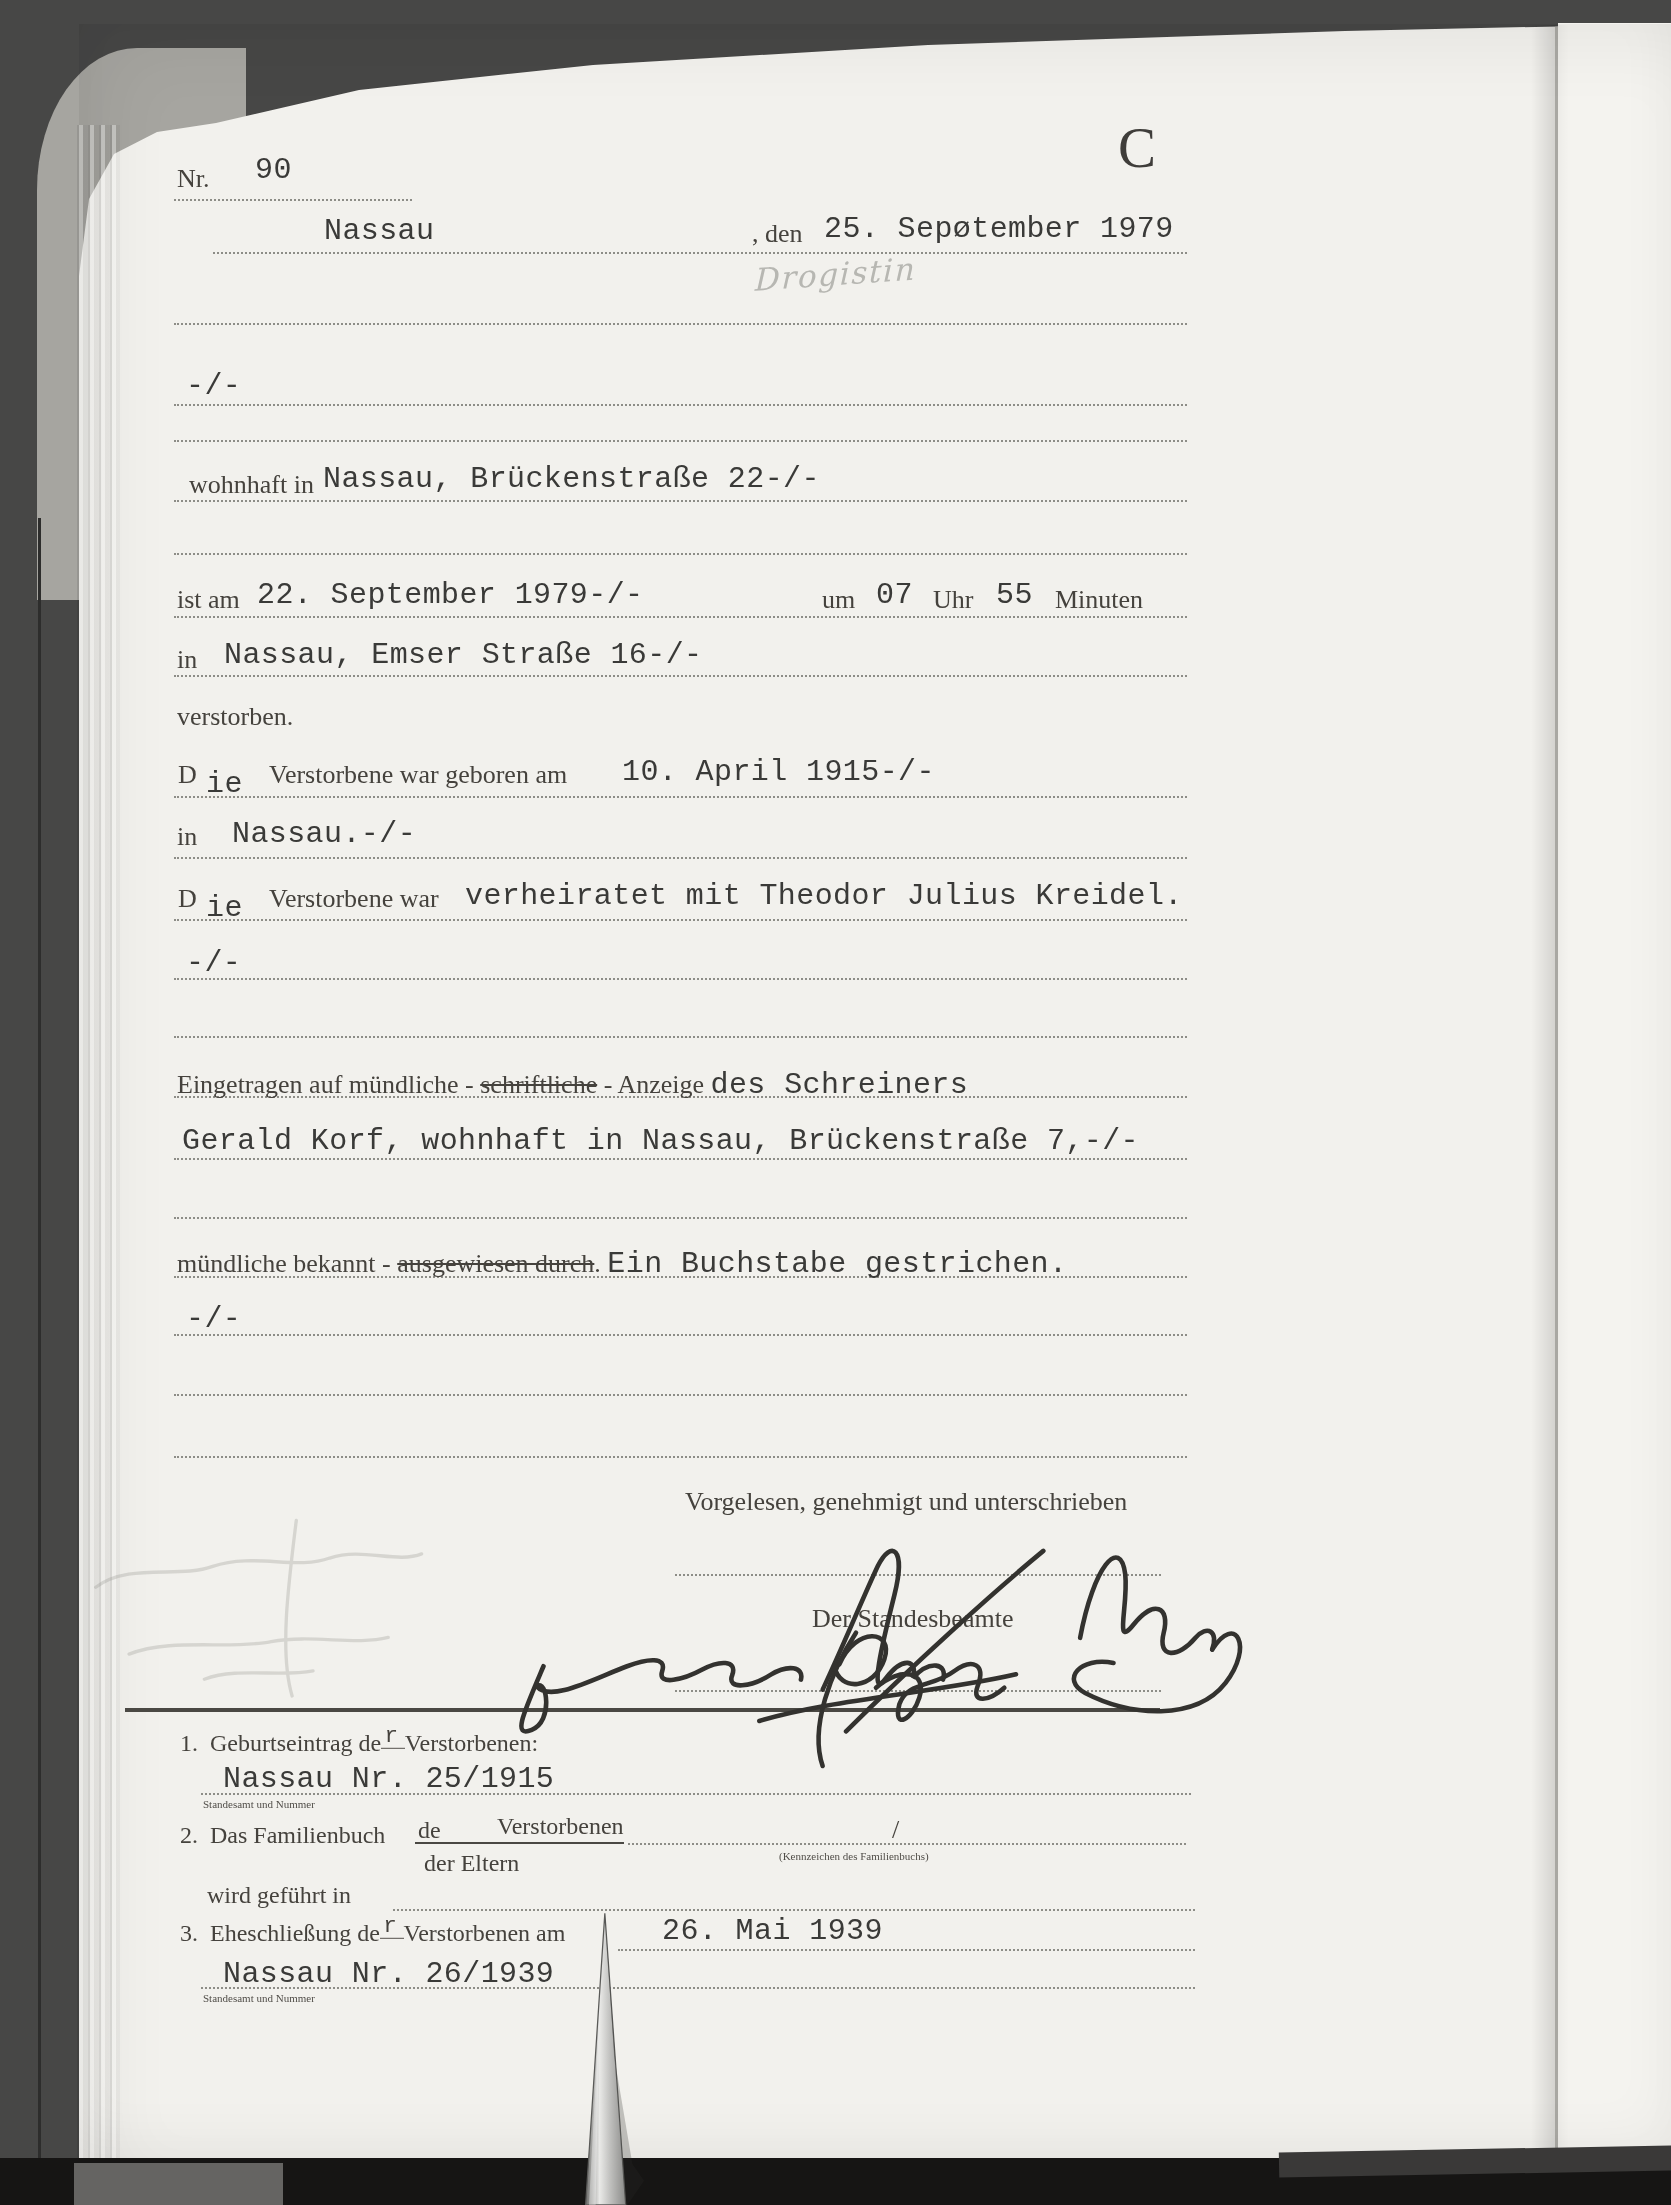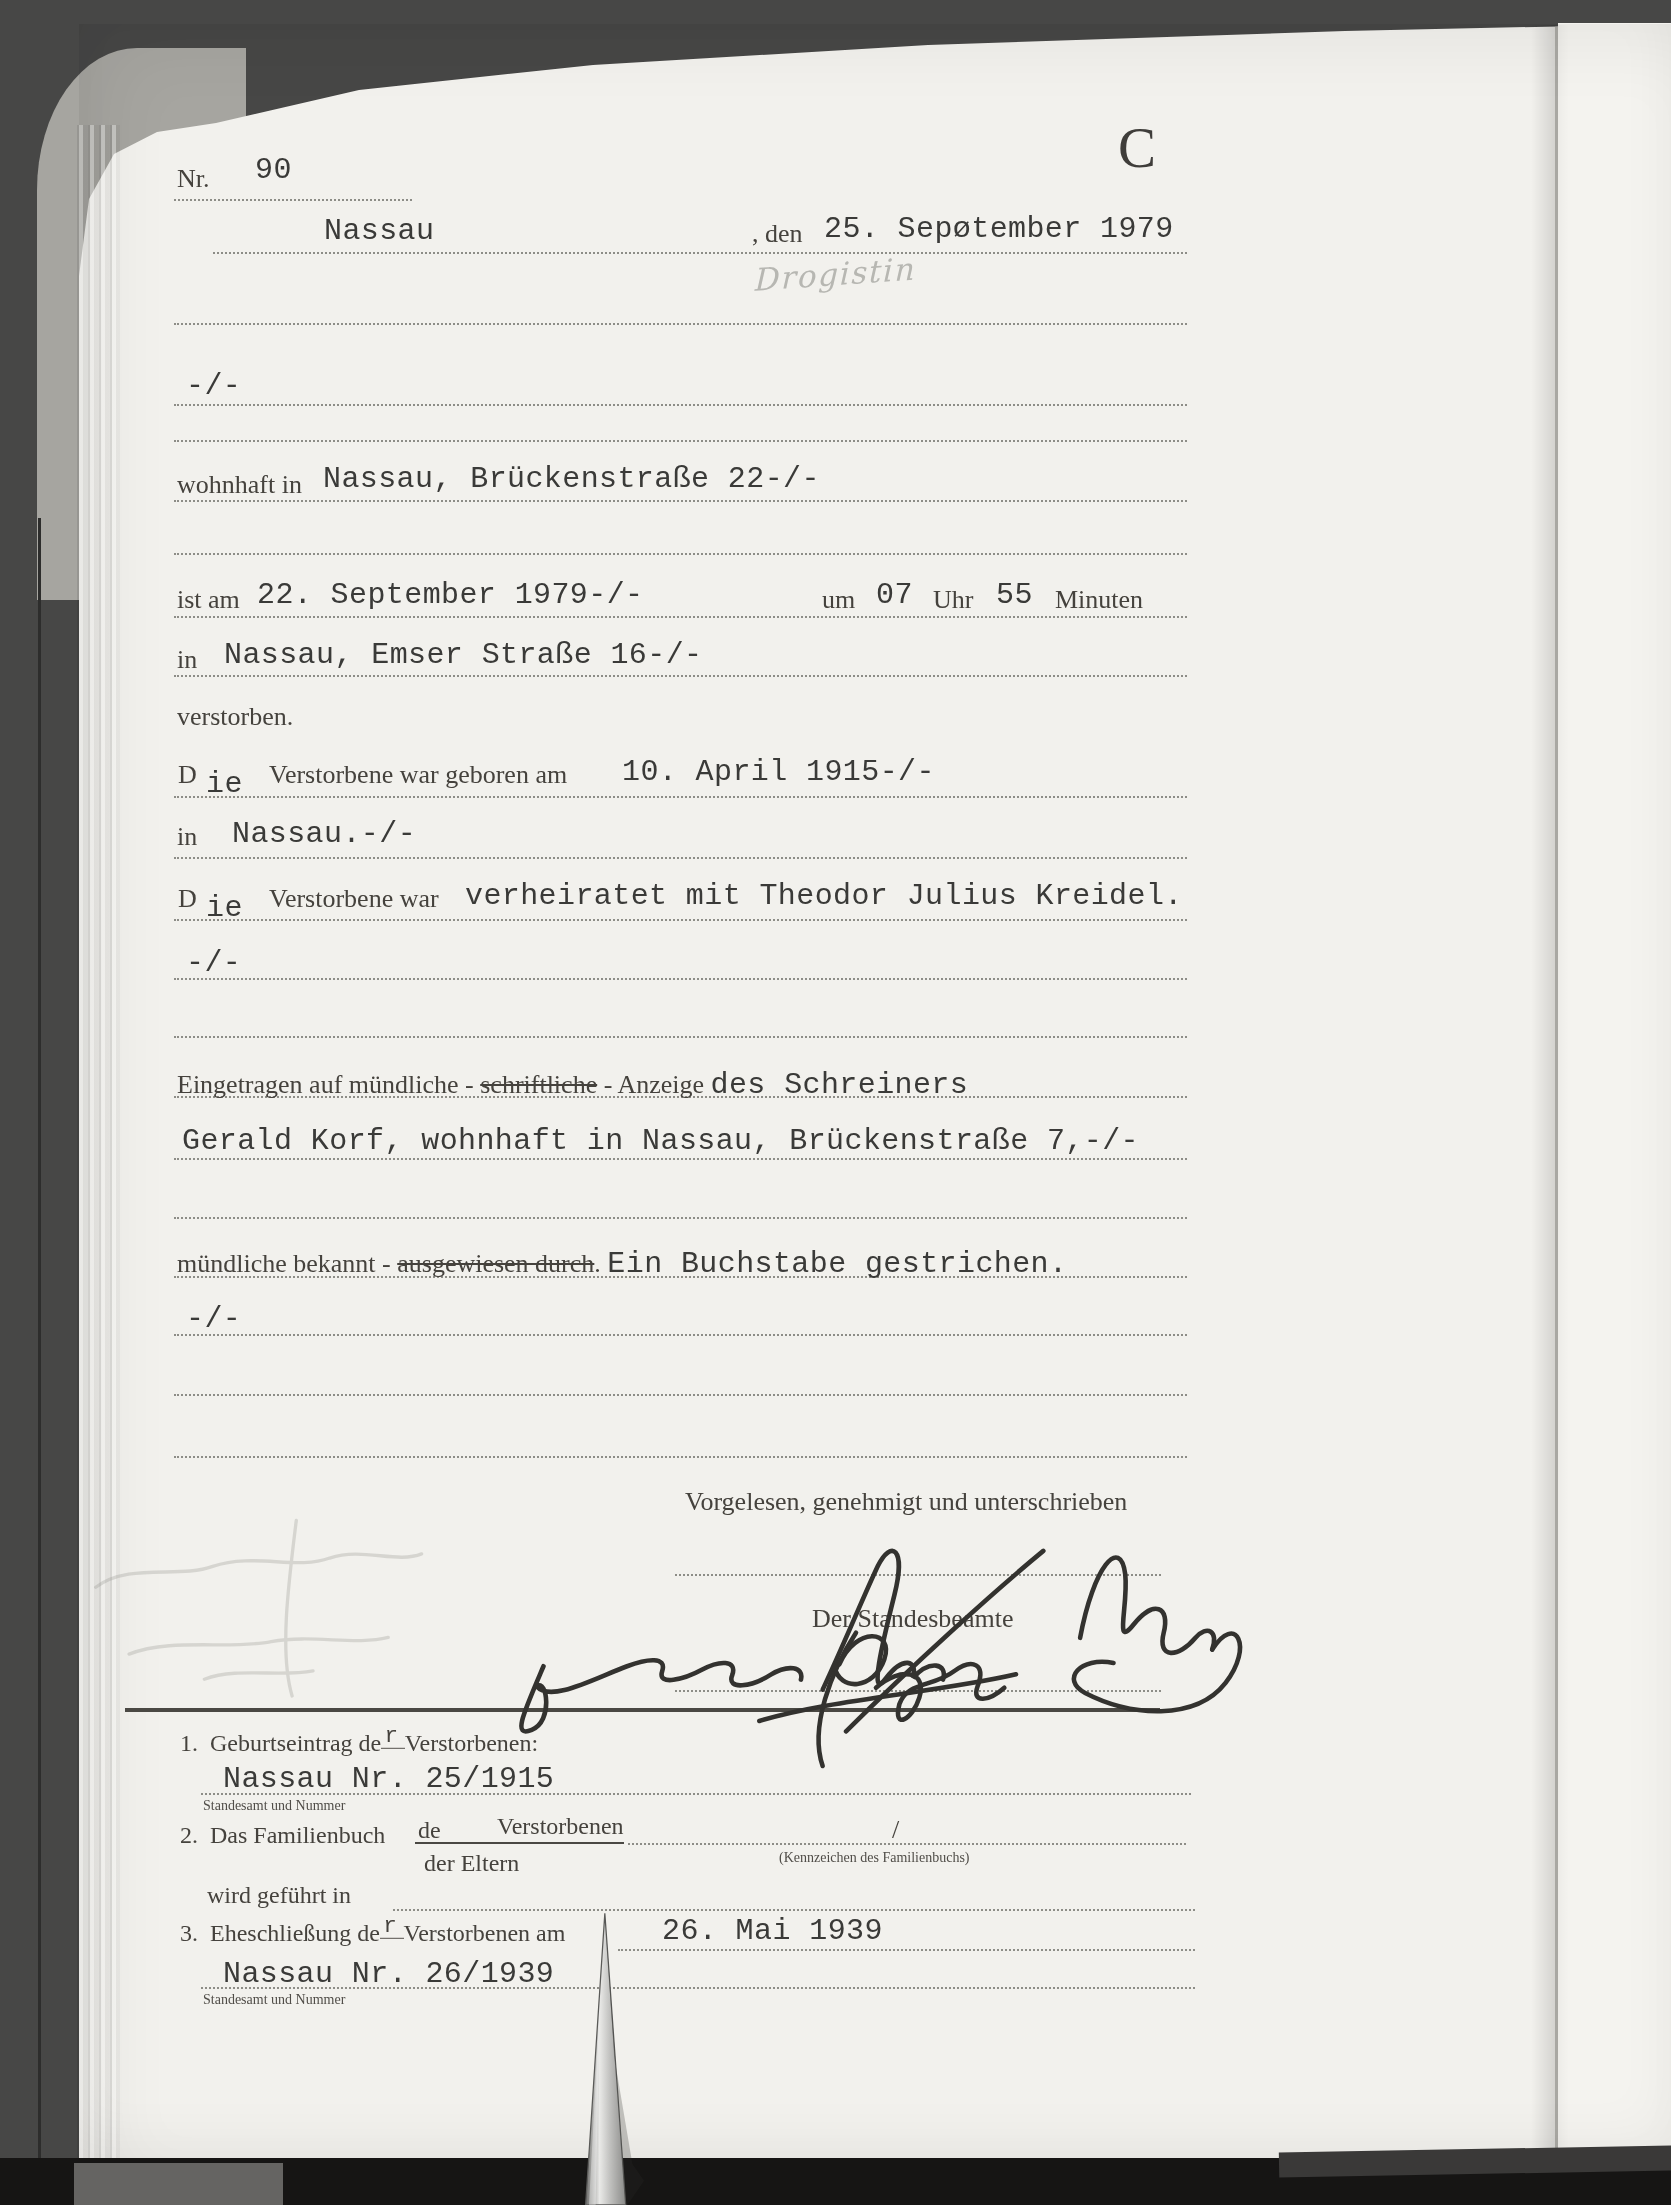--- a/index.html
+++ b/index.html
@@ -24,21 +24,21 @@
   .right-page{position:absolute;left:1558px;top:23.4px;width:114px;height:2138px;background:#f4f3ef;}
   
   .bottom-band{position:absolute;left:0;top:2158px;width:1671px;height:48px;background:#161514;}
   .bottom-gray-patch{position:absolute;left:74px;top:2163px;width:209px;height:43px;background:#656462;}
   .bottom-gray-patch2{position:absolute;left:1279px;top:2149px;width:393px;height:25px;background:#3a3938;
     transform:rotate(-1deg);}
   
   .t{position:absolute;white-space:nowrap;z-index:5;}
   .serif{font-family:"Liberation Serif",serif;font-size:26px;color:#45423d;}
   .serif29{font-family:"Liberation Serif",serif;font-size:24px;color:#45423d;}
-  .small{font-family:"Liberation Serif",serif;font-size:14px;color:#504d48;}
+  .small{font-family:"Liberation Serif",serif;font-size:11px;color:#504d48;}
   .mono{font-family:"Liberation Mono","DejaVu Sans Mono",monospace;font-size:30px;color:#3a3a38;letter-spacing:0.4px;}
   .mono-in{font-family:"Liberation Mono","DejaVu Sans Mono",monospace;font-size:30px;color:#3a3a38;letter-spacing:0.4px;}
   .big-c{font-family:"Liberation Serif",serif;font-size:57px;color:#3f3d3a;}
   .dl{position:absolute;height:0;border-bottom:2.5px dotted #8d8d87;z-index:2;}
   .sl{position:absolute;background:#4a4843;z-index:2;}
   .struck{text-decoration:line-through;text-decoration-thickness:2.1px;}
   .pencil{font-family:"DejaVu Serif",serif;font-style:italic;font-size:31px;color:#b1b1ac;
     letter-spacing:1.7px;transform:rotate(-4deg) skewX(-6deg);opacity:.9;}
   .sup-r{display:inline-block;font-family:"Liberation Mono",monospace;font-size:22.6px;
     transform:translateY(-9.2px);border-bottom:1.7px solid #55524d;padding:0 6.7px 0 3.3px;line-height:1;}
@@ -67,21 +67,21 @@
   <span class="t serif" style="left:752px;top:219px;">, den</span>
   <span class="t mono" style="left:824px;top:212px;">25. Sepøtember 1979</span>
   <div class="dl" style="left:213px;top:252px;width:974px;"></div>
   <span class="t pencil" style="left:755px;top:256px;">Drogistin</span>
 
   <div class="dl" style="left:174px;top:323px;width:1013px;"></div>
   <span class="t mono" style="left:186px;top:369px;">-/-</span>
   <div class="dl" style="left:174px;top:404px;width:1013px;"></div>
   <div class="dl" style="left:174px;top:440px;width:1013px;"></div>
 
-  <span class="t serif" style="left:177px;top:470px;">wohnhaft in</span>
+  <span class="t serif" style="left:189px;top:470px;">wohnhaft in</span>
   <span class="t mono" style="left:323px;top:462px;">Nassau, Brückenstraße 22-/-</span>
   <div class="dl" style="left:174px;top:500px;width:1013px;"></div>
   <div class="dl" style="left:174px;top:553px;width:1013px;"></div>
 
   <span class="t serif" style="left:177px;top:585px;">ist am</span>
   <span class="t mono" style="left:257px;top:578px;">22. September 1979-/-</span>
   <span class="t serif" style="left:822px;top:585px;">um</span>
   <span class="t mono" style="left:876px;top:578px;">07</span>
   <span class="t serif" style="left:933px;top:585px;">Uhr</span>
   <span class="t mono" style="left:996px;top:578px;">55</span>

